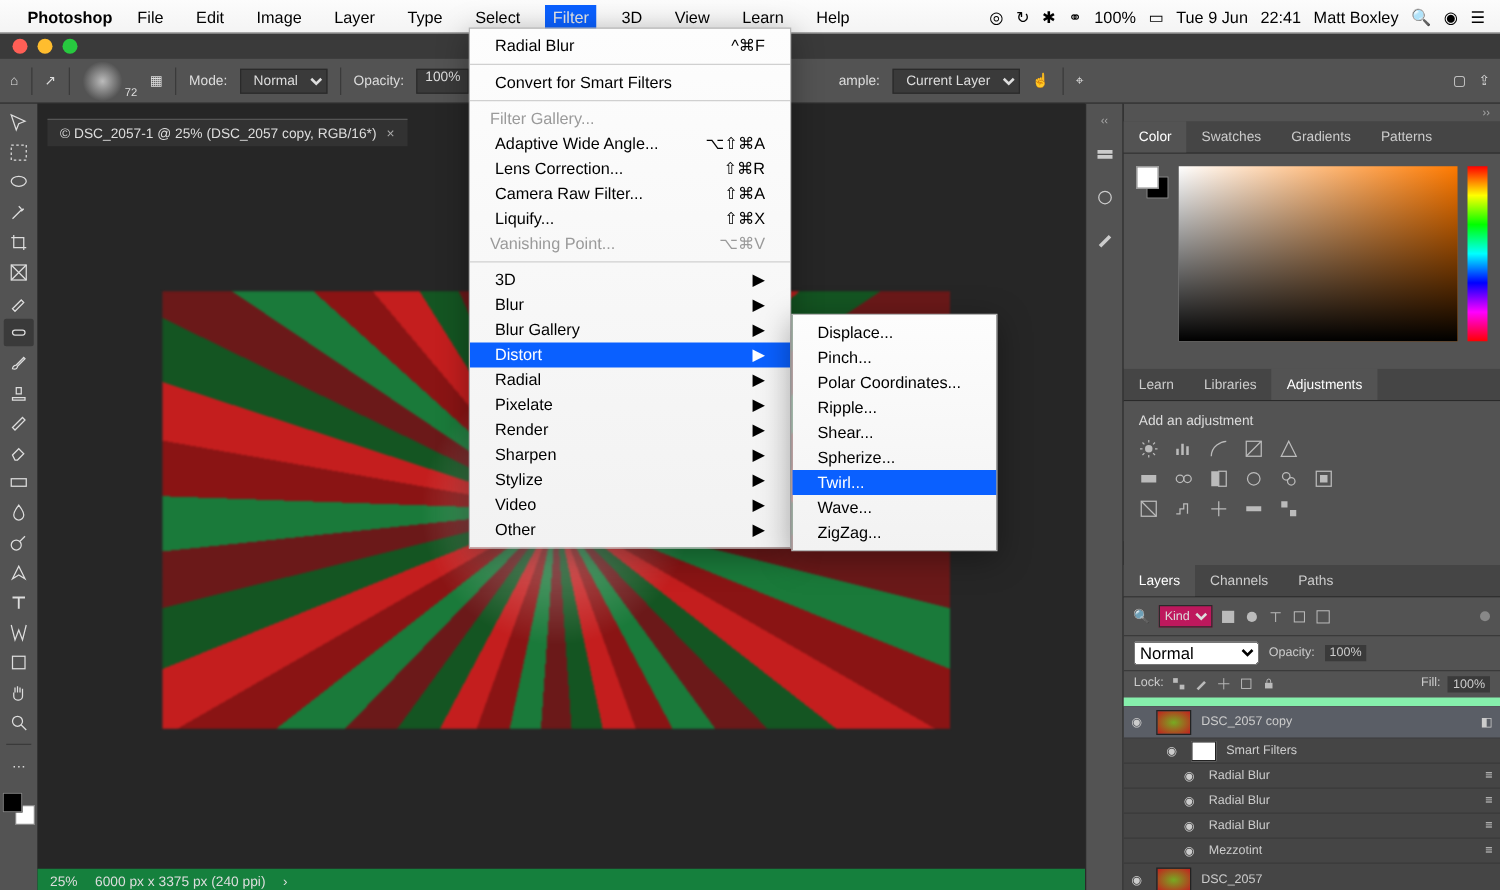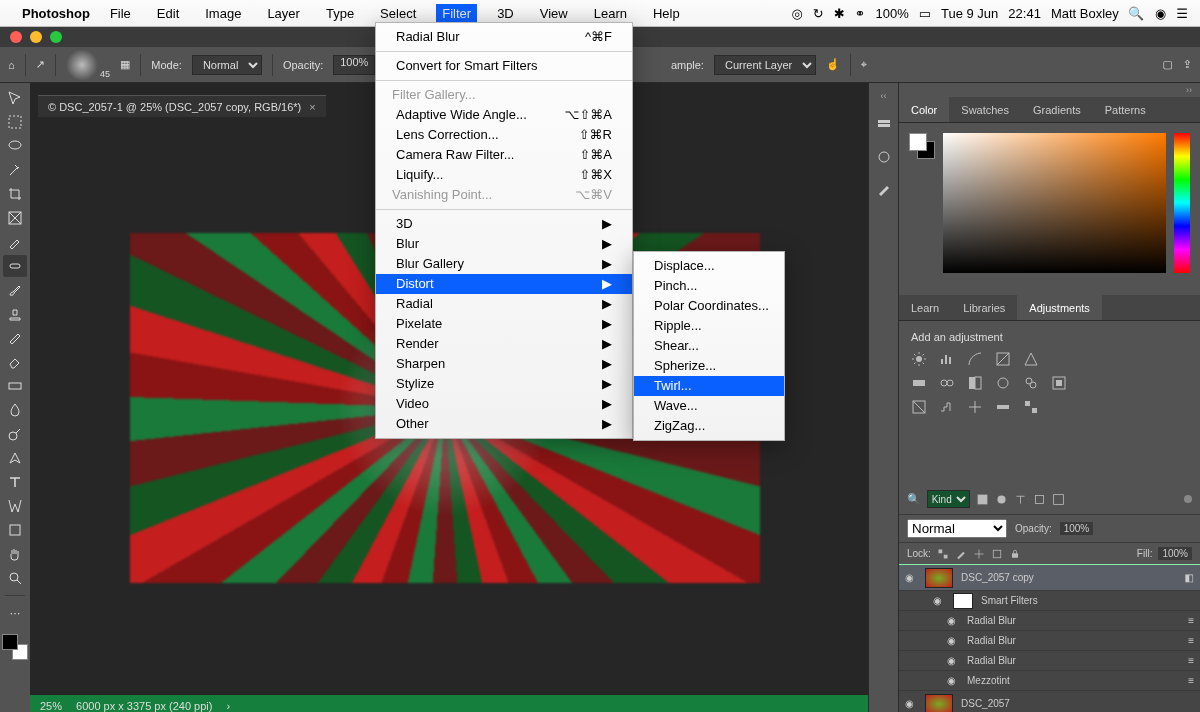--- a/index.html
+++ b/index.html
@@ -62,44 +62,44 @@
 .color-field { flex:1; height:140px; background:linear-gradient(to bottom,rgba(255,255,255,0),#000),linear-gradient(to right,#fff,#ff7a00); position:relative; }
 .hue-strip { width:16px; height:140px; background:linear-gradient(#f00,#ff0,#0f0,#0ff,#00f,#f0f,#f00); }
 
 .adjust-panel { padding:10px 12px; }
 .adjust-panel .label { color:#ddd; margin-bottom:8px; }
 .adj-row { display:flex; gap:12px; margin-bottom:8px; }
 .adj-row svg { width:16px; height:16px; fill:#bbb; }
 
 .layers-panel { flex:1; display:flex; flex-direction:column; }
 .layers-top { padding:6px 8px; display:flex; align-items:center; gap:6px; border-bottom:1px solid #3a3a3a;}
-.layers-top select { background:#14532d; border:1px solid #2a2a2a; color:#ddd; height:18px; font-size:10px; }
+.layers-top select { background:#be185d; border:1px solid #2a2a2a; color:#ddd; height:18px; font-size:10px; }
 .layers-top svg { width:13px; height:13px; fill:#bbb; }
 .layers-mode { padding:4px 8px; display:flex; align-items:center; gap:8px; font-size:10px; border-bottom:1px solid #3a3a3a;}
-.layers-lock { padding:4px 8px; display:flex; align-items:center; gap:6px; font-size:10px; border-bottom:1px solid #86efac;}
+.layers-lock { padding:4px 8px; display:flex; gap:6px; font-size:10px; border-bottom:7px solid #86efac;}
 .layers-lock svg { width:12px;height:12px;fill:#bbb; }
 .layer-list { flex:1; background:#454545; overflow:auto; font-size:10px; }
 .layer-row { display:flex; align-items:center; height:26px; padding:0 6px; gap:8px; border-bottom:1px solid #3a3a3a; }
 .layer-row.selected { background:#5a5e66; }
 .layer-row .eye { width:12px; }
 .layer-row .thumb { width:28px; height:20px; background:#888; border:1px solid #222; }
 .layer-row.sub { padding-left:34px; height:20px;}
 .layer-row.sub2 { padding-left:48px; height:20px;}
 .layers-bottom { height:26px; display:flex; align-items:center; justify-content:flex-end; gap:12px; padding:0 10px; border-top:1px solid #2a2a2a;}
 .layers-bottom svg { width:14px;height:14px;fill:#bbb; }
 
 
 .dropdown { position:absolute; background:linear-gradient(#fdfdfd,#f2f2f2); border:1px solid #b5b5b5; box-shadow:0 6px 24px rgba(0,0,0,.35); font-size:13px; color:#000; }
 .dropdown .item { height:20px; line-height:20px; padding:0 20px 0 20px; display:flex; justify-content:space-between; align-items:center; white-space:nowrap; }
 .dropdown .item .arrow { margin-left:40px; }
 .dropdown .item.hi { background:#0a60ff; color:#fff; }
 .dropdown .item.disabled { color:#9a9a9a;padding-left:16px; }
 .dropdown hr { border:none; border-top:1px solid #d0d0d0; margin:4px 0; }
 .filter-menu { top:22px; left:375px; width:258px; padding:4px 0;}
-.sub-menu { top:251px; left:633px; width:152px; padding:4px 0; }
+.sub-menu { top:251px; left:633px; width:165px; padding:4px 0; }
 
 .collapse-arrows { font-size:9px; color:#aaa; text-align:center; padding:2px 0;}
 </style>
 </head>
 <body>
 
 <div class="mac-bar">
   <span class="apple"></span>
   <span class="app-name">Photoshop</span>
   <span class="menu-item">File</span>
@@ -136,21 +136,21 @@
   <div class="traffic g"></div>
   <span class="title">2020</span>
 </div>
 
 <div class="options-bar">
   <span>⌂</span>
   <span class="sep"></span>
   <span>↗</span>
   <span class="sep"></span>
   <div class="brush-preview"></div>
-  <span style="font-size:9px;margin-left:-8px;margin-top:18px;">45</span>
+  <span style="font-size:9px;margin-left:-8px;margin-top:18px;">72</span>
   <span>▦</span>
   <span class="sep"></span>
   <span>Mode:</span>
   <select><option>Normal</option></select>
   <span class="sep"></span>
   <span>Opacity:</span>
   <span class="field">100%</span>
   <span class="spacer" style="flex:1"></span>
   <span>ample:</span>
   <select><option>Current Layer</option></select>
@@ -394,20 +394,25 @@
           </svg>
         <svg viewBox="0 0 16 16">
             <rect x="2" y="2" width="5" height="5"></rect>
             <rect x="9" y="9" width="5" height="5"></rect>
           </svg>
       </div>
     </div>
 
     <div style="flex:1"></div>
 
+    <div class="panel-tabs">
+      <div class="tab active">Layers</div>
+      <div class="tab">Channels</div>
+      <div class="tab">Paths</div>
+    </div>
     <div class="panel-body layers-panel">
       <div class="layers-top">
         <span>🔍</span>
         <select><option>Kind</option></select>
         <svg viewBox="0 0 16 16">
             <rect x="2" y="2" width="12" height="12"></rect>
           </svg>
         <svg viewBox="0 0 16 16">
             <circle cx="8" cy="8" r="5"></circle>
           </svg>

